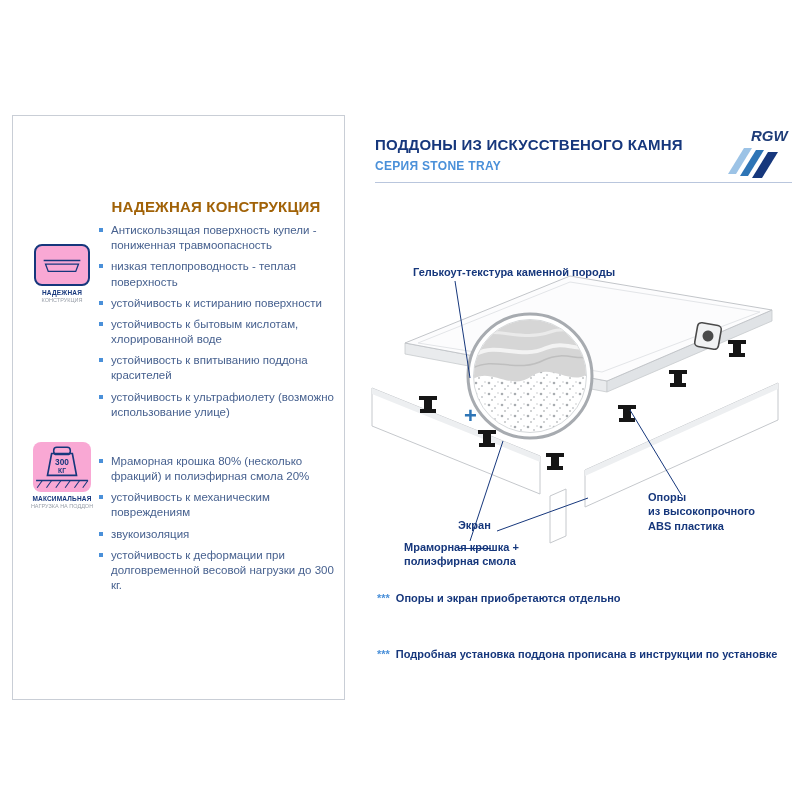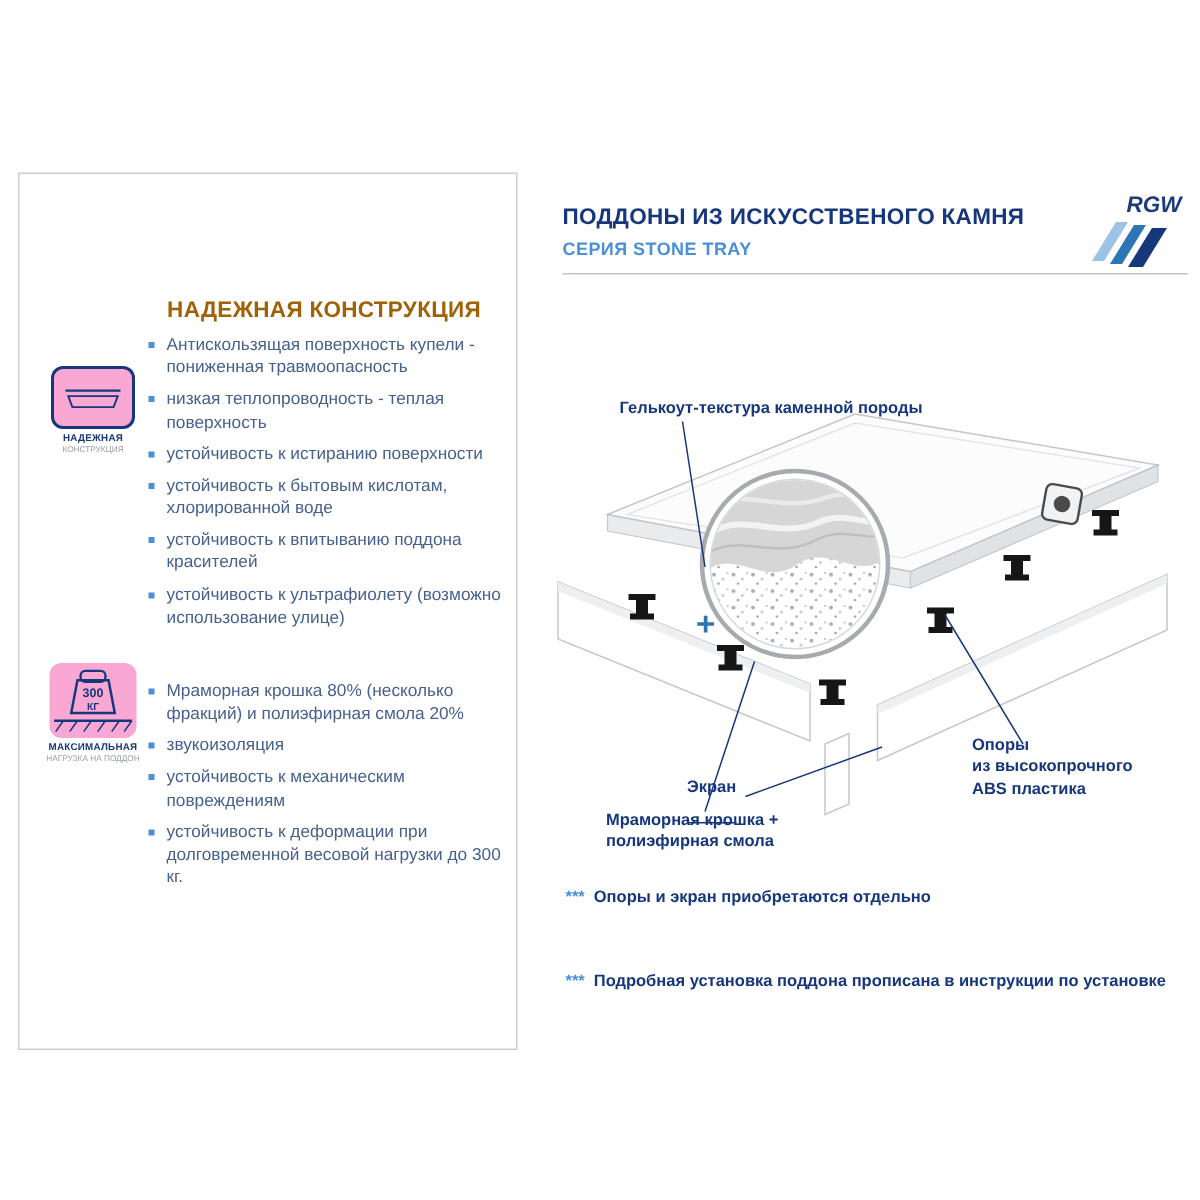--- a/index.html
+++ b/index.html
@@ -97,22 +97,22 @@
     <ul class="blist">
       <li>Антискользящая поверхность купели - пониженная травмоопасность</li>
       <li>низкая теплопроводность - теплая поверхность</li>
       <li>устойчивость к истиранию поверхности</li>
       <li>устойчивость к бытовым кислотам, хлорированной воде</li>
       <li>устойчивость к впитыванию поддона красителей</li>
       <li>устойчивость к ультрафиолету (возможно использование улице)</li>
     </ul>
     <ul class="blist blist2">
       <li>Мраморная крошка 80% (несколько фракций) и полиэфирная смола 20%</li>
+      <li>устойчивость к механическим повреждениям</li>
       <li>звукоизоляция</li>
-      <li>устойчивость к механическим повреждениям</li>
       <li>устойчивость к деформации при долговременной весовой нагрузки до 300 кг.</li>
     </ul>
   </div>
 </div>
 
 <div class="r-title">ПОДДОНЫ ИЗ ИСКУССТВЕНОГО КАМНЯ</div>
 <div class="r-subtitle">СЕРИЯ STONE TRAY</div>
 <div class="r-rule"></div>
 
 <div class="logo">

